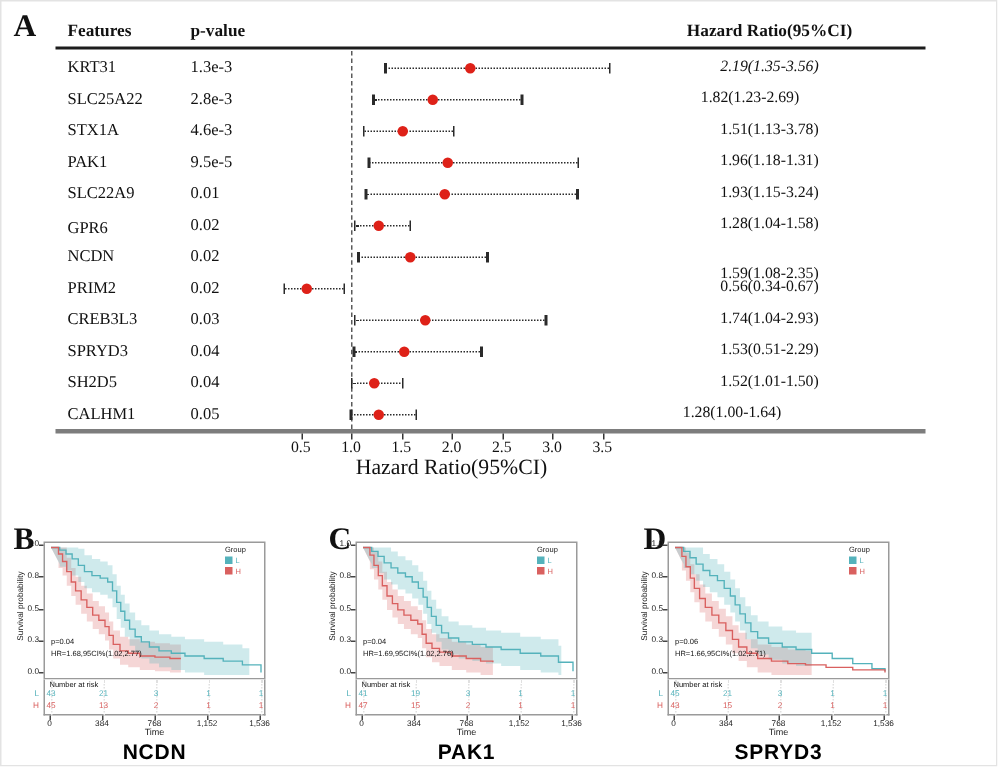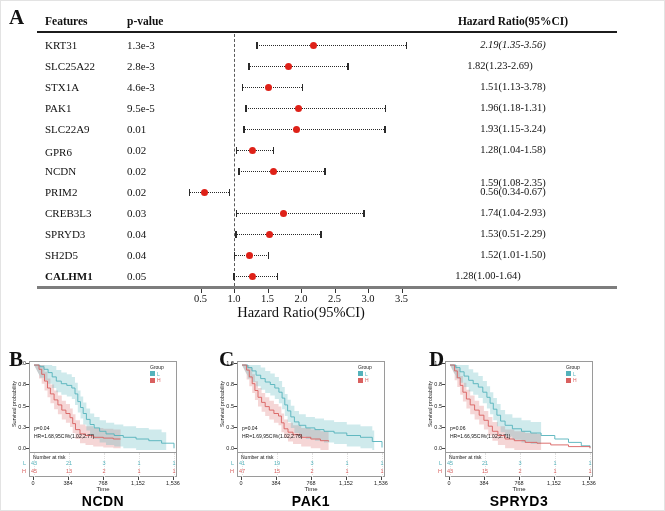--- a/index.html
+++ b/index.html
@@ -150,21 +150,21 @@
         <div class="abs" style="left: 0px; top: 0px; width: 665px;">
           <div class="f-feature" style="left: 44px; top: 247.5px; text-align: center;">SH2D5</div>
           <div class="f-p" style="left: 126px; top: 247.5px;">0.04</div>
           <div class="ci-line" style="left: 233.67px; top: 253.5px; width: 32.83px;"></div>
           <div class="ci-cap" style="left: 232.67px; top: 250.5px;"></div>
           <div class="ci-cap" style="left: 266.5px; top: 250.5px;"></div>
           <div class="hr-dot" style="left: 244.91px; top: 250.7px; background: rgb(222, 33, 24);"></div>
           <div class="f-hr" style="left: 447px; top: 247.5px;">1.52(1.01-1.50)</div>
         </div>
         <div class="abs" style="left: 0px; top: 0px; width: 665px;">
-          <div class="f-feature" style="left: 44px; top: 268.5px; font-weight: bold;">CALHM1</div>
+          <div class="f-feature" style="left: 44px; top: 268.5px;">CALHM1</div>
           <div class="f-p" style="left: 126px; top: 268.5px;">0.05</div>
           <div class="ci-line" style="left: 233px; top: 274.5px; width: 42.88px;"></div>
           <div class="ci-cap" style="left: 232px; top: 271.5px;"></div>
           <div class="ci-cap" style="left: 275.88px; top: 271.5px;"></div>
           <div class="hr-dot" style="left: 248.26px; top: 271.7px; background: rgb(222, 33, 24);"></div>
           <div class="f-hr" style="left: 422px; top: 268.5px;">1.28(1.00-1.64)</div>
         </div>
       </div>
     <div class="rule rule-bottom"></div>
     <div id="forest-axis">

